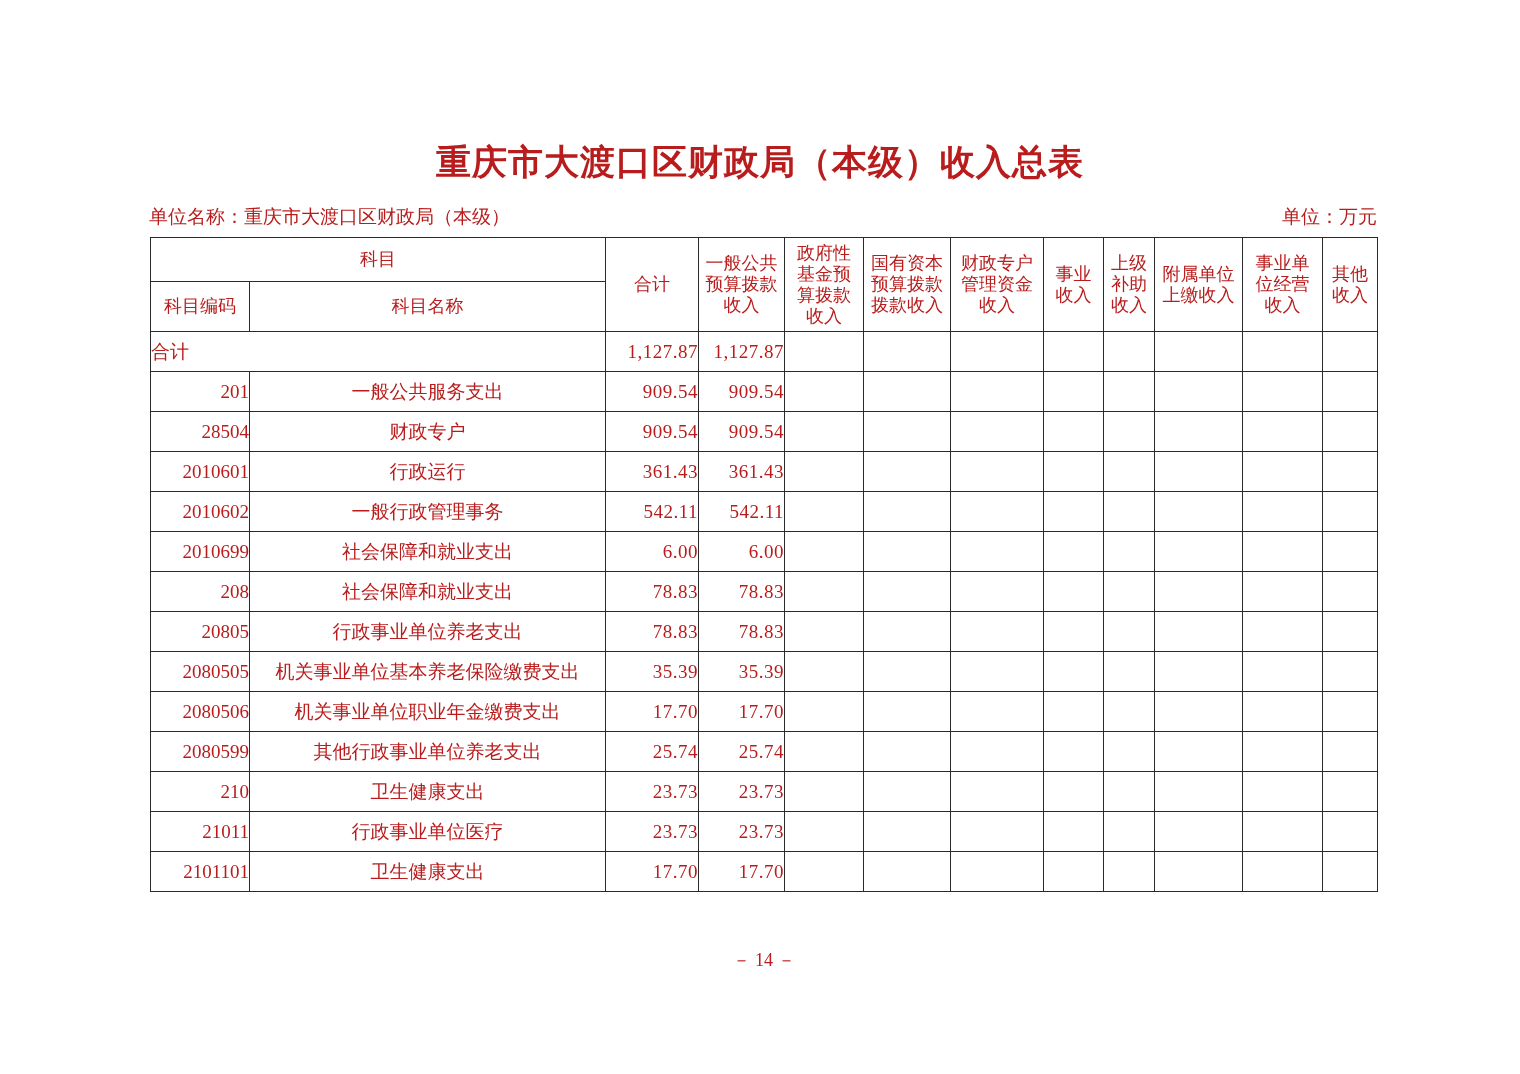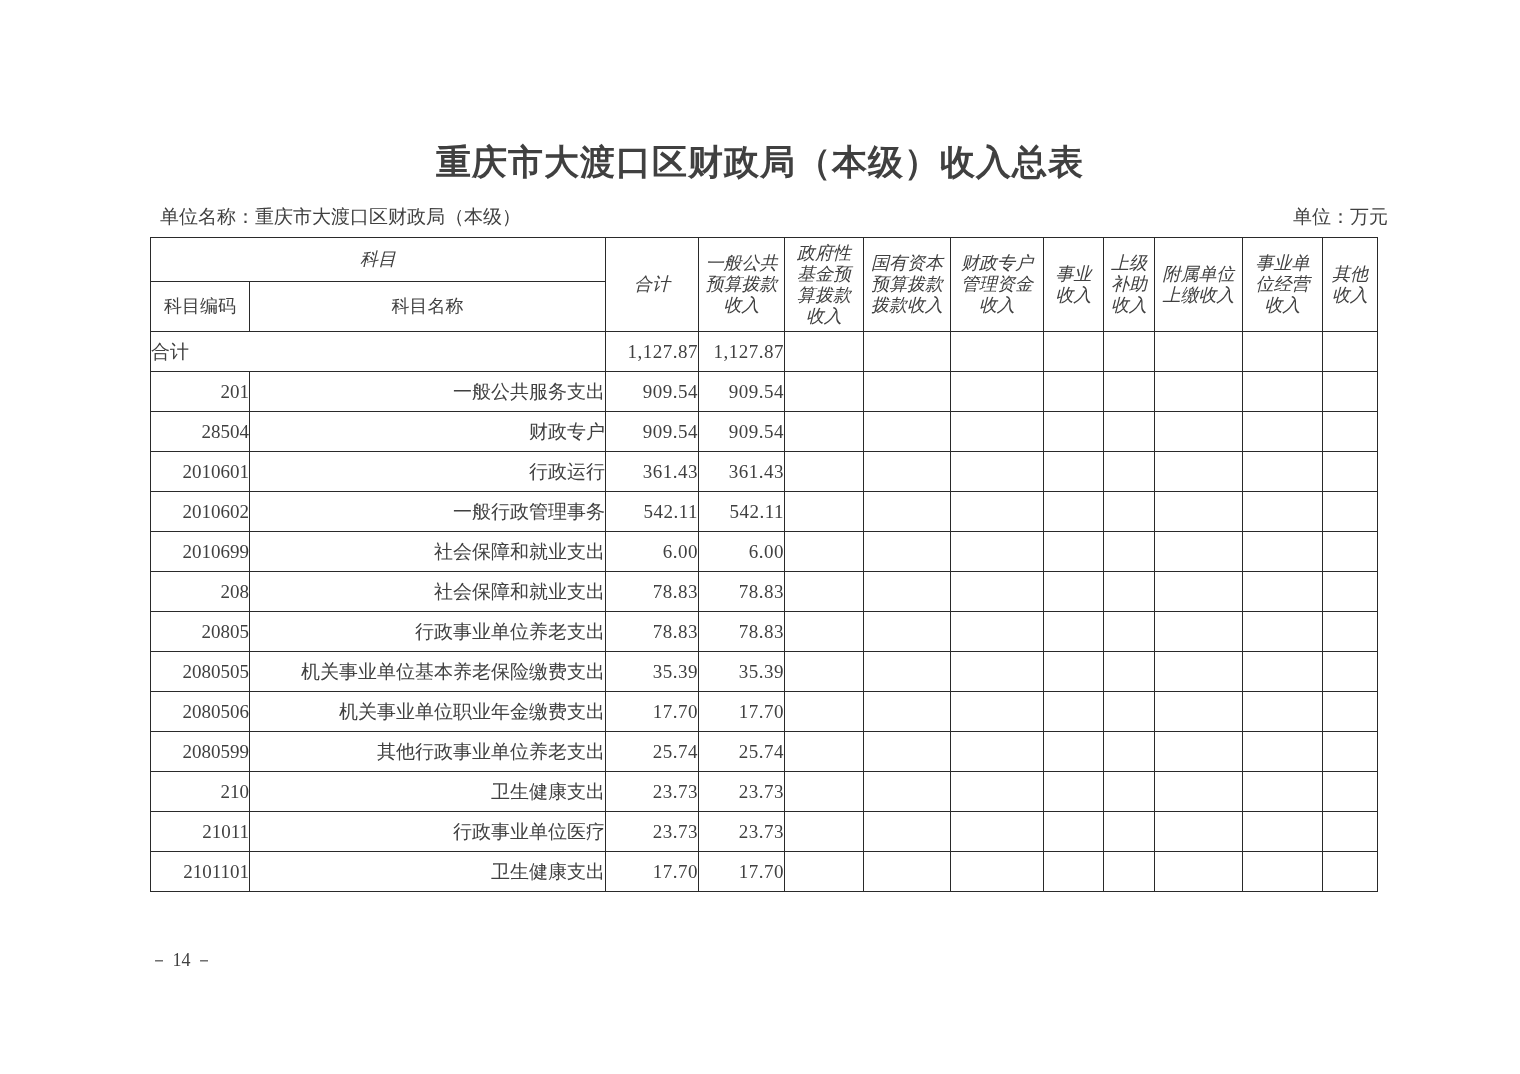--- a/index.html
+++ b/index.html
@@ -6,39 +6,39 @@
     margin: 0;
     padding: 0;
     background: #ffffff;
   }
   .page {
     position: relative;
     width: 1520px;
     height: 1074px;
     background: #ffffff;
     font-family: "Liberation Serif", "DejaVu Serif", serif;
-    color: #404040;
+    color: #b91c1c;
     overflow: hidden;
   }
   .doc-title {
     position: absolute;
     top: 139px;
     left: 0;
     width: 1520px;
     text-align: center;
     font-size: 35px;
     font-weight: bold;
     letter-spacing: 1px;
     line-height: 48px;
     margin: 0;
   }
   .meta-row {
     position: absolute;
     top: 204px;
-    left: 160px;
+    left: 149px;
     width: 1228px;
     display: flex;
     justify-content: space-between;
     font-size: 19px;
     line-height: 26px;
   }
   table.fin-table {
     position: absolute;
     top: 237px;
     left: 150px;
@@ -52,31 +52,31 @@
     overflow: hidden;
   }
   .fin-table thead th {
     font-weight: normal;
     font-size: 18px;
     line-height: 21px;
     text-align: center;
     vertical-align: middle;
     white-space: pre-line;
   }
-  .fin-table thead tr.hrow1 { height: 44px; font-style: italic; }
+  .fin-table thead tr.hrow1 { height: 44px; }
   .fin-table thead tr.hrow2 { height: 50px; }
   .fin-table tbody tr { height: 40px; }
   .cell-code {
     font-size: 19px;
     text-align: right;
     vertical-align: middle;
   }
   .cell-name {
     font-size: 19px;
-    text-align: right;
+    text-align: center;
     vertical-align: middle;
   }
   .cell-num {
     font-size: 19px;
     text-align: right;
     vertical-align: middle;
     padding-right: 4px;
     letter-spacing: 0.5px;
   }
   .ind-c1 { padding-left: 4px; }
@@ -84,21 +84,21 @@
   .ind-c3 { padding-left: 21px; }
   .ind-n1 { padding-left: 2px; }
   .ind-n2 { padding-left: 11px; }
   .ind-n3 { padding-left: 19px; }
   .total-cell { padding-left: 124px; font-size: 19px; vertical-align: middle; }
   .page-footer {
     position: absolute;
     top: 948px;
     left: 150px;
     width: 1228px;
-    text-align: left;
+    text-align: center;
     font-size: 18px;
   }
 </style>
 </head>
 <body>
 
 <div class="page">
 
   <h1 class="doc-title">重庆市大渡口区财政局（本级）收入总表</h1>
 

